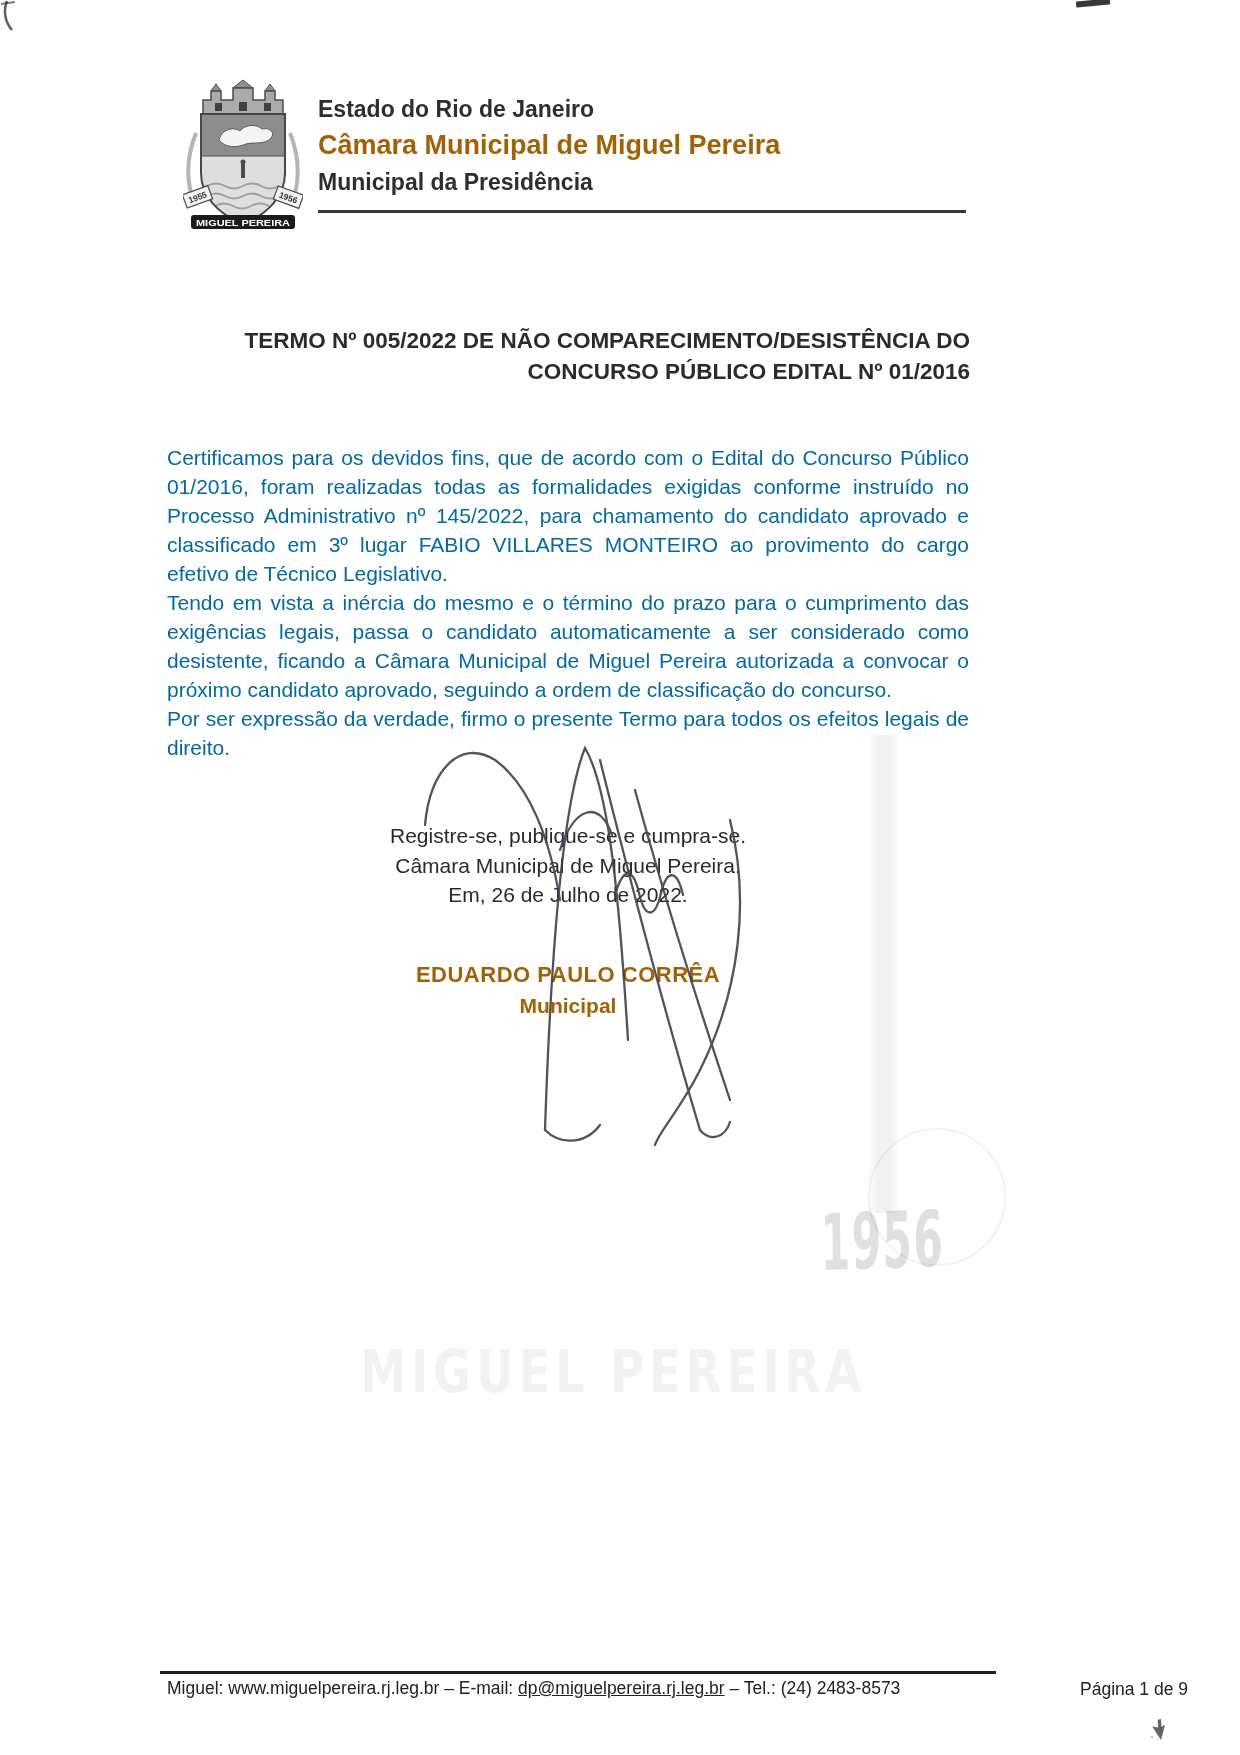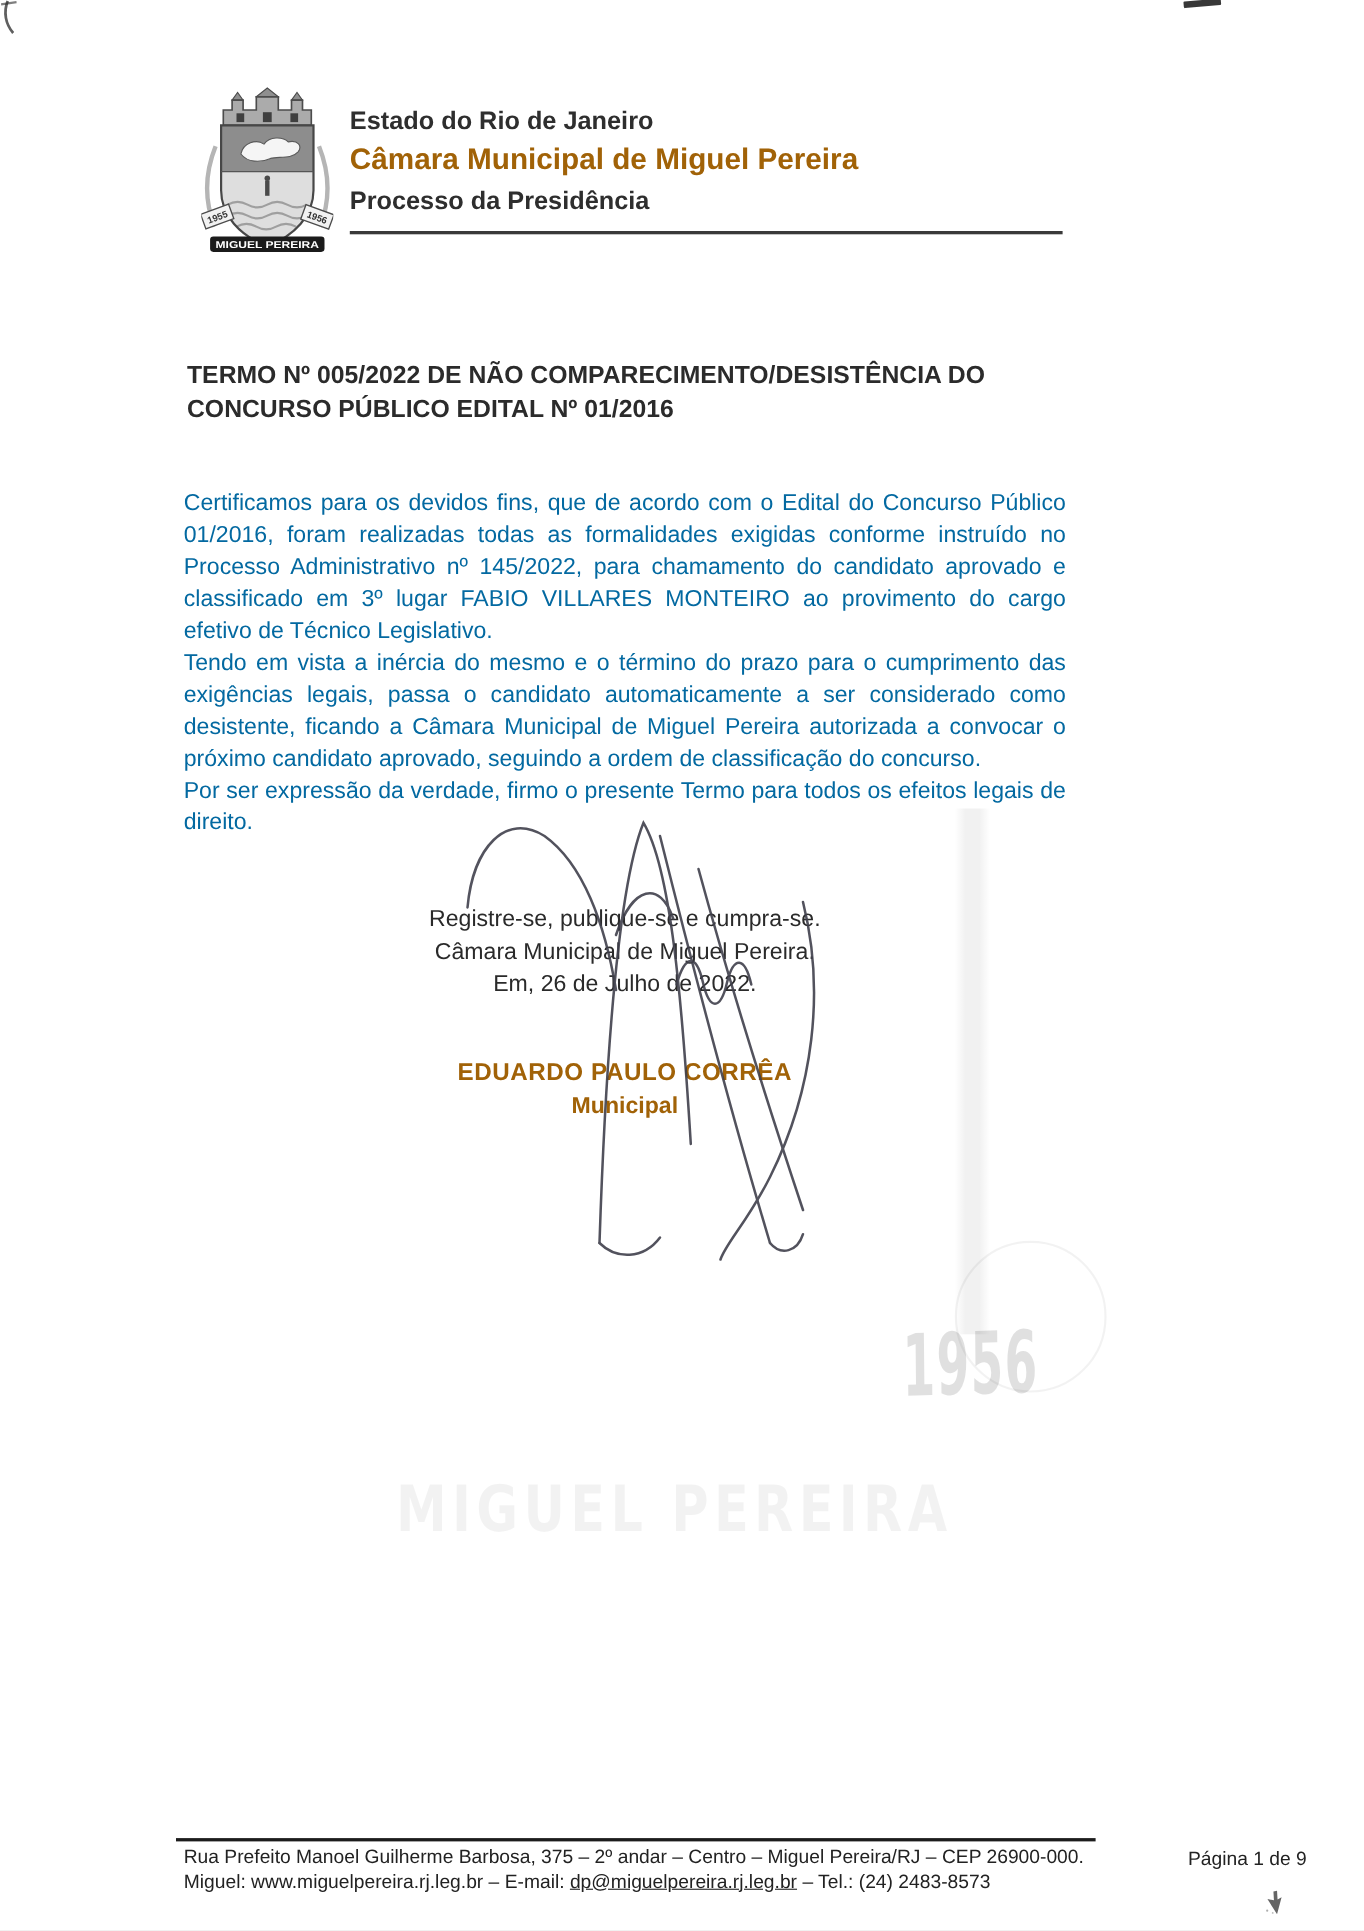--- a/index.html
+++ b/index.html
@@ -14,21 +14,21 @@
   
   .logo{position:absolute;left:183px;top:78px;width:120px;height:152px;}
   .header-text{position:absolute;left:318px;top:96px;width:660px;}
   .header-line1{font-size:23px;font-weight:bold;color:#2e2e2e;margin:0;}
   .header-line2{font-size:27px;font-weight:bold;color:#a16207;margin:7px 0 0 0;}
   .header-line3{font-size:23px;font-weight:bold;color:#2e2e2e;margin:8px 0 0 0;}
   .header-rule{position:absolute;left:318px;top:210px;width:648px;height:3px;background:#3a3a3a;}
   
   .doc-title{
     position:absolute;left:170px;top:325px;width:800px;
-    text-align:left;font-weight:bold;font-size:22.5px;line-height:31px;color:#2b2b2b;
+    text-align:right;font-weight:bold;font-size:22.5px;line-height:31px;color:#2b2b2b;
   }
   
   .doc-body{
     position:absolute;left:167px;top:443px;width:802px;
     font-size:21px;line-height:29px;text-align:justify;color:#0369a1;
     z-index:1;
   }
   .doc-body p{margin:0;}
   
   .closing{
@@ -113,21 +113,21 @@
       <text x="13.5" y="10.5" text-anchor="middle" font-size="8.5" font-weight="bold" fill="#333">1956</text>
     </g>
 
     <rect x="8" y="137" width="104" height="14" rx="3" fill="#1b1b1b"></rect>
     <text x="60" y="147.5" text-anchor="middle" font-size="9" font-weight="bold" fill="#ffffff" textLength="94" lengthAdjust="spacingAndGlyphs">MIGUEL PEREIRA</text>
   </svg>
 
   <div class="header-text">
     <p class="header-line1">Estado do Rio de Janeiro</p>
     <p class="header-line2">Câmara Municipal de Miguel Pereira</p>
-    <p class="header-line3">Processo da Presidência</p>
+    <p class="header-line3">Municipal da Presidência</p>
   </div>
   <div class="header-rule"></div>
 
   <div class="doc-title">
     <div>TERMO Nº 005/2022 DE NÃO COMPARECIMENTO/DESISTÊNCIA DO</div>
     <div>CONCURSO PÚBLICO EDITAL Nº 01/2016</div>
   </div>
 
   <div class="doc-body">
     <p>Certificamos para os devidos fins, que de acordo com o Edital do Concurso Público 01/2016, foram realizadas todas as formalidades exigidas conforme instruído no Processo Administrativo nº 145/2022, para chamamento do candidato aprovado e classificado em 3º lugar FABIO VILLARES MONTEIRO ao provimento do cargo efetivo de Técnico Legislativo.</p>
@@ -160,21 +160,20 @@
     </g>
   </svg>
 
   <div class="wm-band"></div>
   <div class="wm-circle"></div>
   <div class="wm-year">1956</div>
   <div class="wm-ghost">MIGUEL PEREIRA</div>
 
   <div class="footer-rule"></div>
   <div class="footer-text">
-    <p>Rua Prefeito Manoel Guilherme Barbosa, 375 – 2º andar – Centro – Miguel Pereira/RJ – CEP 26900-000.</p>
     <p><span>Miguel: www.miguelpereira.rj.leg.br – E-mail: </span><span class="footer-email">dp@miguelpereira.rj.leg.br</span><span> – Tel.: (24) 2483-8573</span></p>
   </div>
   <div class="page-num">Página 1 de 9</div>
 
   <svg class="cursor-glyph" viewBox="0 0 20 24">
     <g transform="rotate(195 10 12)">
       <path d="M4,1 L16,12 L10,12.5 L12.5,20 L9.5,21.5 L7,14 L4,17 Z" fill="#4a4a4a" opacity="0.85"></path>
     </g>
     <circle cx="4" cy="21" r="1" fill="#777" opacity="0.6"></circle>
     <circle cx="9" cy="23" r="0.8" fill="#777" opacity="0.5"></circle>

